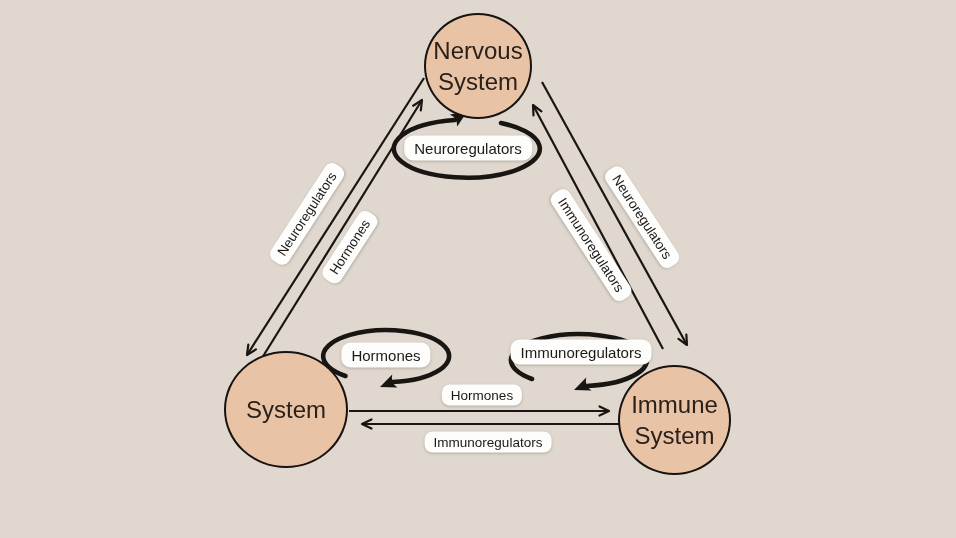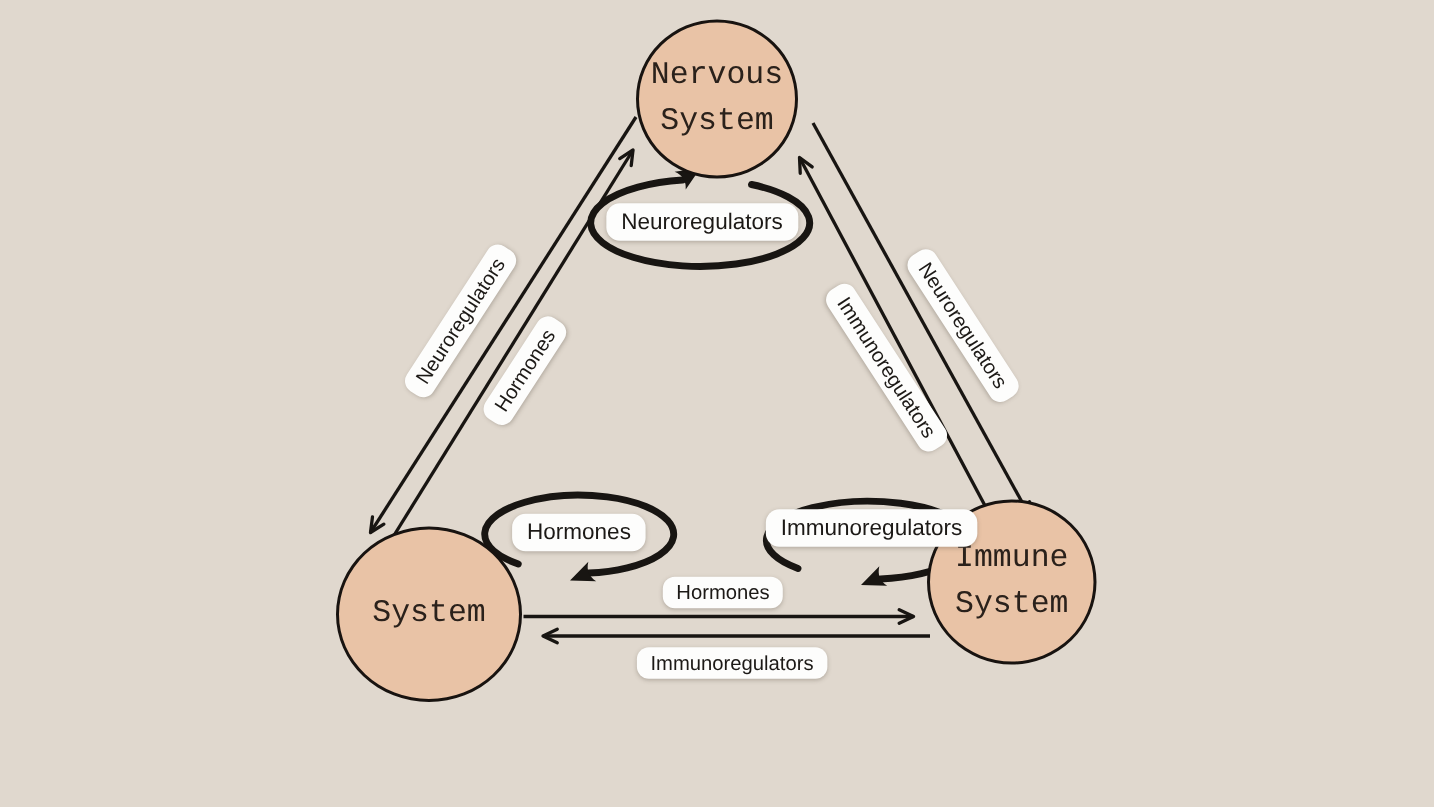--- a/index.html
+++ b/index.html
@@ -16,24 +16,23 @@
   .loop-path { stroke-width: 4.6; stroke-linecap: round; }
   .loop-head { fill: var(--line-color, #181512); stroke: none; }
 
   .node {
     position:absolute;
     border-radius: 50%;
     background: var(--node-fill, #e9c3a6);
     border: 2.5px solid var(--node-border, #181310);
     display:flex; flex-direction:column; align-items:center; justify-content:center;
     color: var(--node-text, #2a211b);
-    font-size: 21px; line-height: 31px;
+    font-size: 24px; line-height: 31px;
     box-sizing: border-box;
     text-align:center;
-    font-family:Liberation Mono, monospace;
   }
   .pill {
     position:absolute;
     background: var(--label-bg, #fdfdfc);
     color: var(--label-text, #1c1916);
     border-radius: 8px;
     padding: 3px 9px;
     font-size: 13.5px;
     white-space: nowrap;
     box-shadow: 0 1px 3px rgba(90,80,70,0.35);
@@ -72,21 +71,21 @@
     <path class="loop-head" d="M0,0 L-16,7 Q-11,0 -16,-7 Z" transform="translate(574,390) rotate(158)"></path>
   </svg>
 
   <div class="node" style="left:424px; top:13px; width:108px; height:106px;">
     <div>Nervous</div>
     <div>System</div>
   </div>
   <div class="node" style="left:224px; top:351px; width:124px; height:117px;">
     <div>System</div>
   </div>
-  <div class="node" style="left:618px; top:333px; width:113px; height:110px;">
+  <div class="node" style="left:618px; top:365px; width:113px; height:110px;">
     <div>Immune</div>
     <div>System</div>
   </div>
 
   <div class="pill pill-lg" style="left:468px; top:148px;">Neuroregulators</div>
   <div class="pill pill-lg" style="left:386px; top:355px;">Hormones</div>
   <div class="pill pill-lg" style="left:581px; top:352px;">Immunoregulators</div>
 
   <div class="pill rot-neg" style="left:307px; top:214px;">Neuroregulators</div>
   <div class="pill rot-neg" style="left:350px; top:247px;">Hormones</div>

